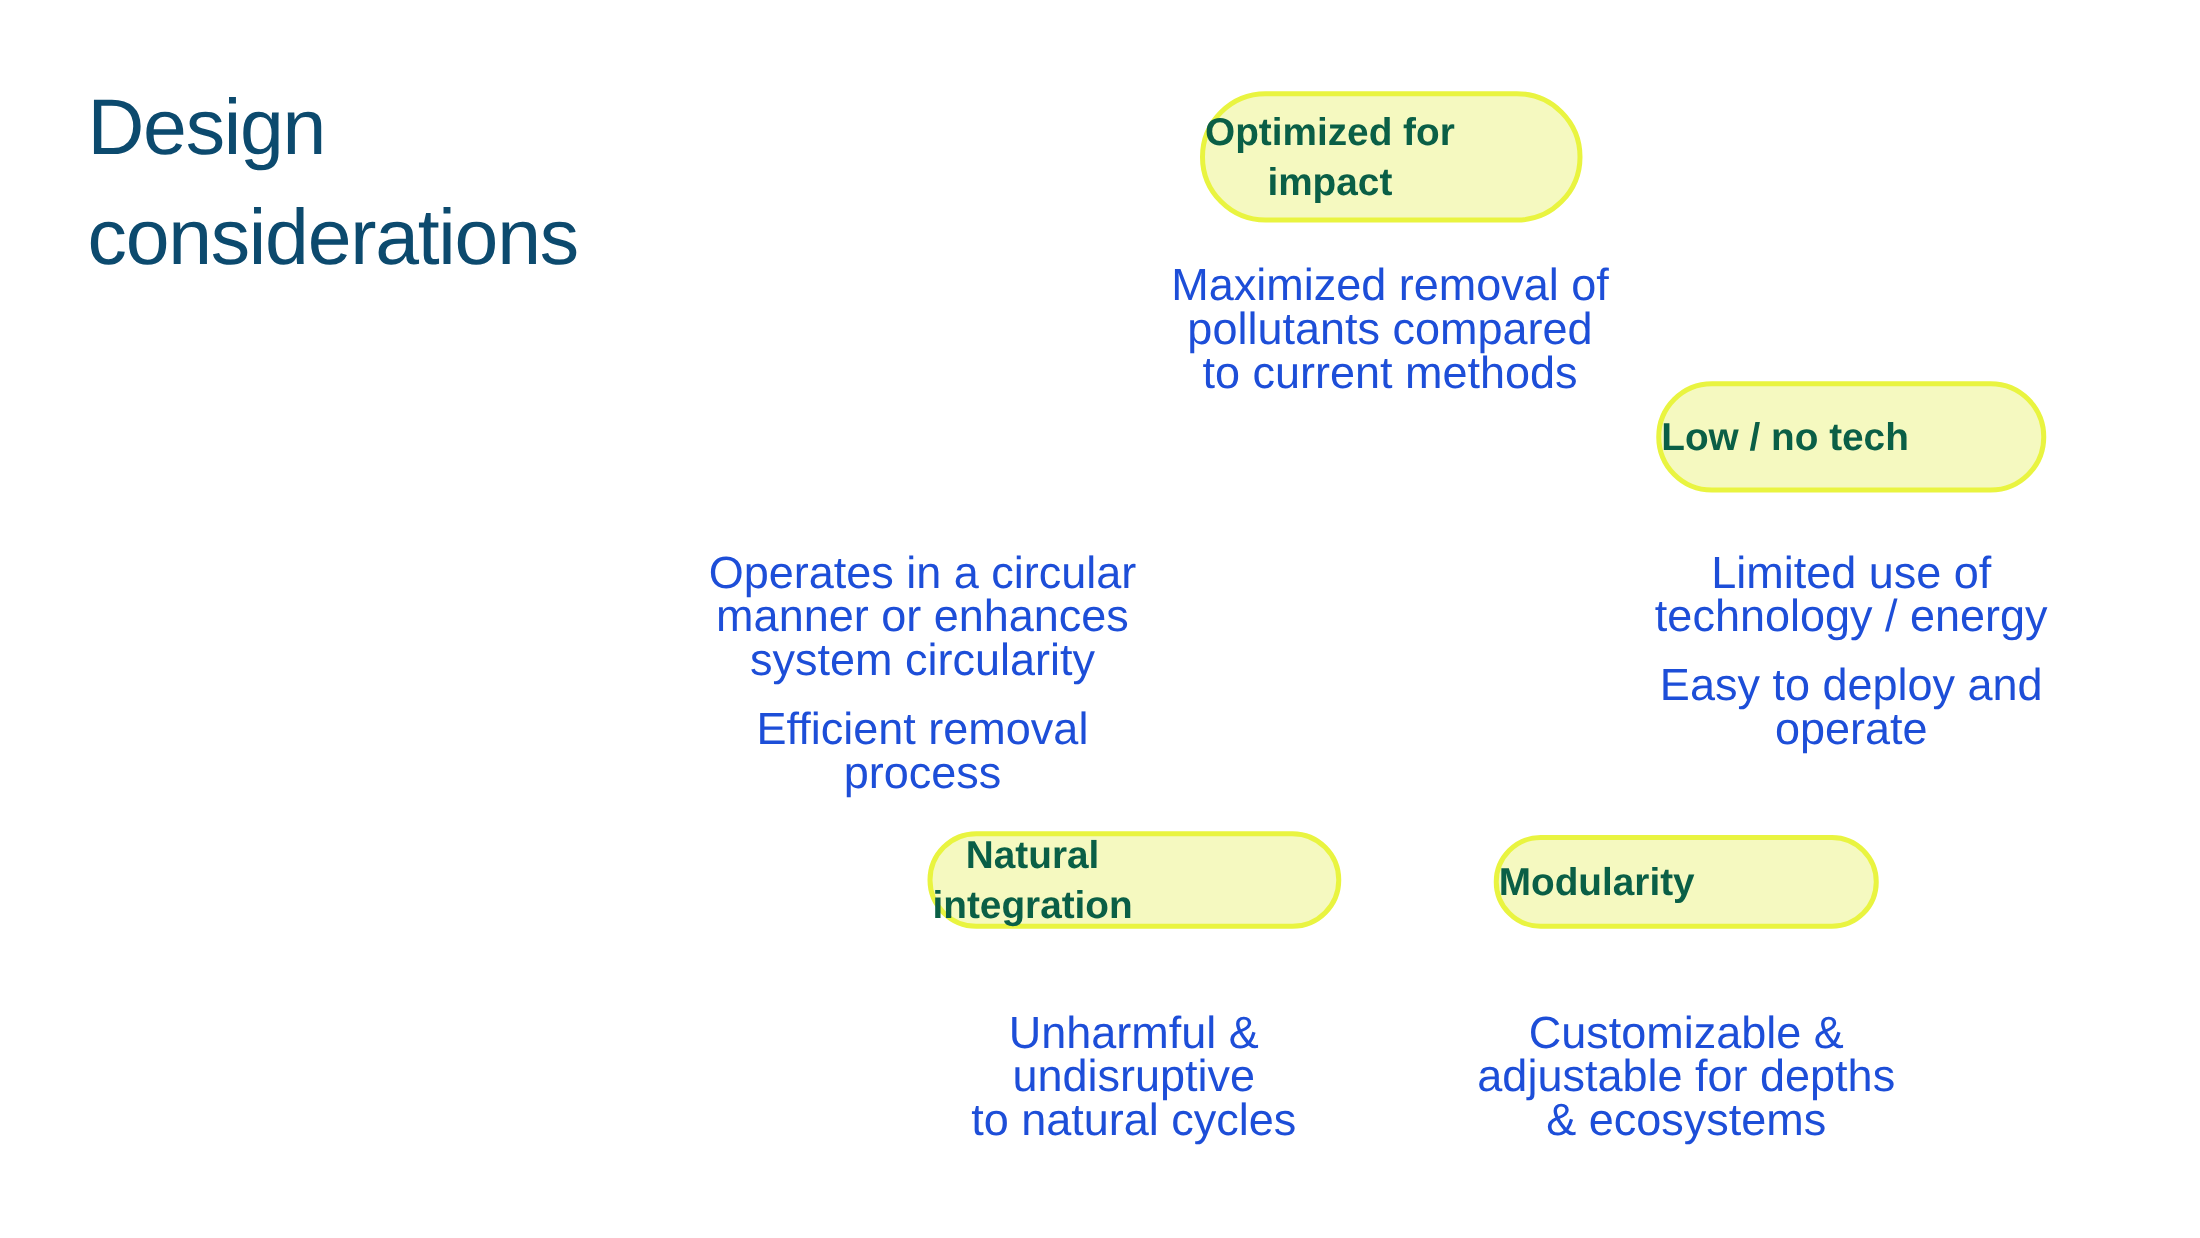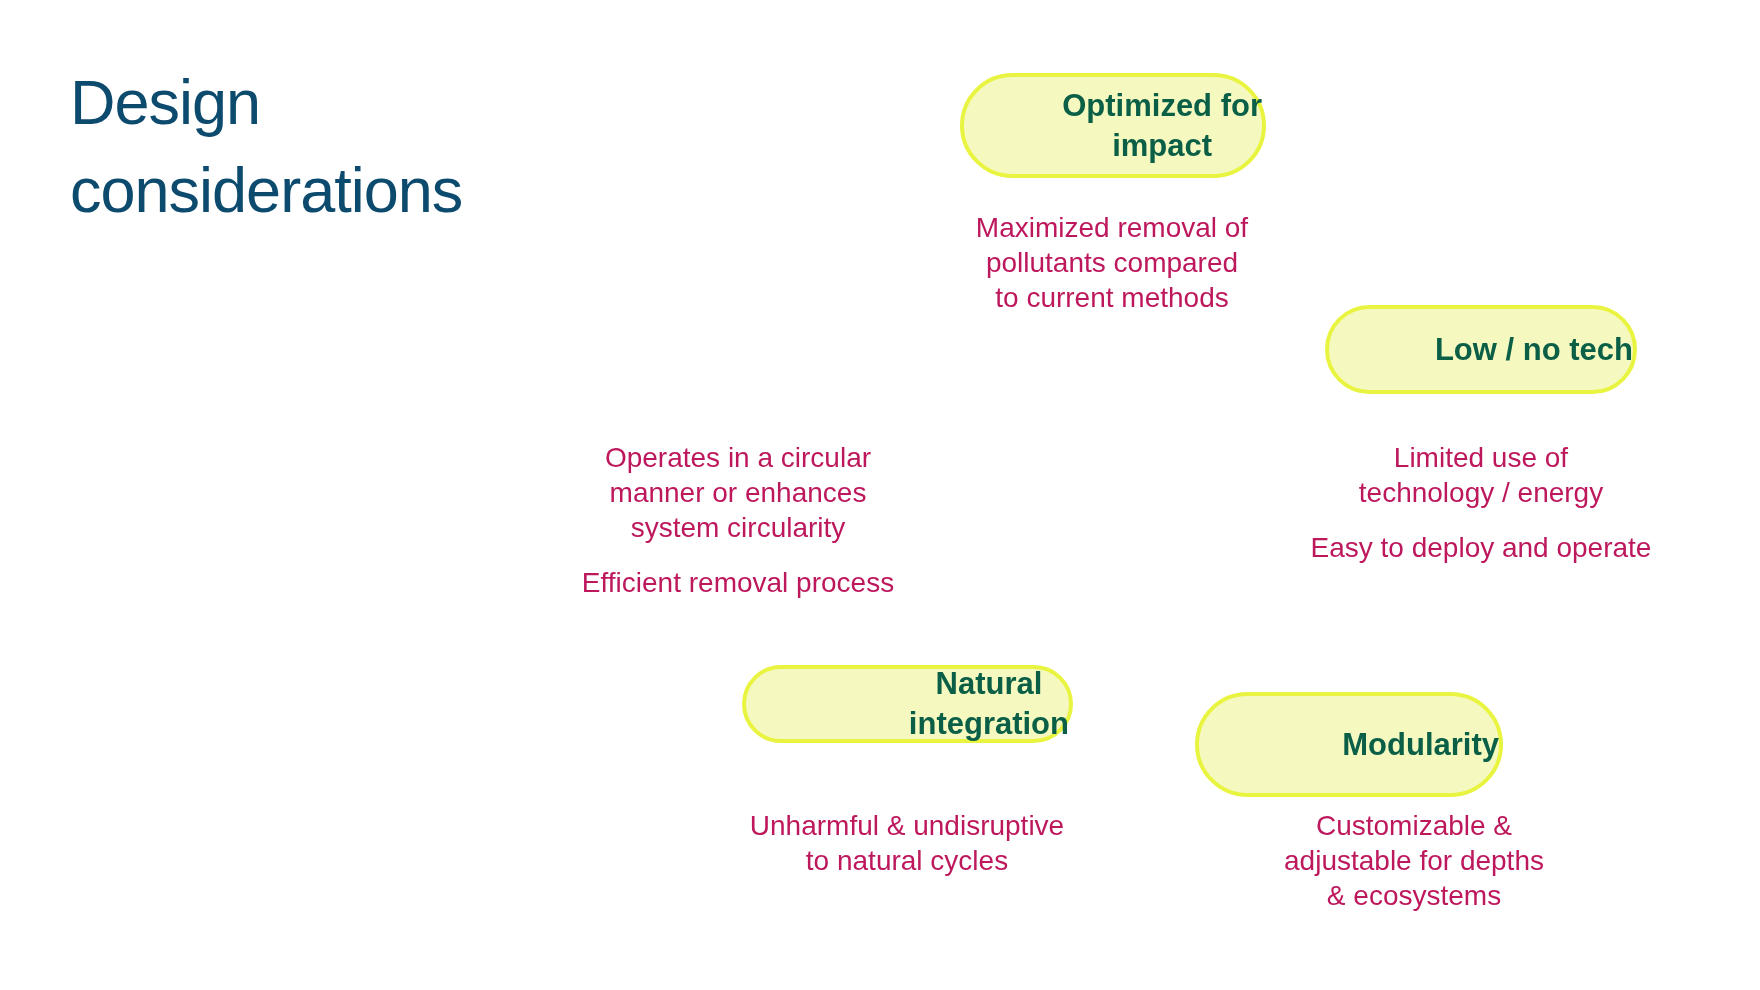--- a/index.html
+++ b/index.html
@@ -27,56 +27,56 @@
     color: #0c4a6e;
   }
   .pill {
     position: absolute;
     box-sizing: border-box;
     background: #f5f9c0;
     border: 4px solid #e9f440;
     border-radius: 60px;
     display: flex;
     align-items: center;
-    justify-content: flex-end;
+    justify-content: flex-start;
     text-align: center;
   }
   .pill-label {
     font-weight: 700;
     font-size: 31px;
     line-height: 40px;
     color: #0a5f46;
     white-space: pre-line;
     text-align: center;
   }
   .desc {
     position: absolute;
-    font-size: 28px;
+    font-size: 36px;
     line-height: 35px;
-    color: #be185d;
+    color: #1d4ed8;
     white-space: pre-line;
     text-align: center;
   }
   
   .pill-optimized { left: 960px; top: 73px;  width: 306px; height: 105px; }
   .desc-optimized { left: 932px; top: 210px; width: 360px; }
   
   .pill-circularity { left: 585px; top: 303px; width: 307px; height: 104px; }
   .desc-circularity-1 { left: 558px; top: 440px; width: 360px; }
   .desc-circularity-2 { left: 558px; top: 565px; width: 360px; }
   
   .pill-lownotech { left: 1325px; top: 305px; width: 312px; height: 89px; }
   .desc-lownotech-1 { left: 1291px; top: 440px; width: 380px; }
   .desc-lownotech-2 { left: 1281px; top: 530px; width: 400px; }
   
   .pill-natural { left: 742px; top: 665px; width: 331px; height: 78px; }
   .desc-natural { left: 712px; top: 808px; width: 390px; text-align: center; }
   
-  .pill-modularity { left: 1195px; top: 668px; width: 308px; height: 105px; margin-top: 24px; }
-  .desc-modularity { left: 1224px; top: 808px; width: 380px; }
+  .pill-modularity { left: 1195px; top: 668px; width: 308px; height: 75px; }
+  .desc-modularity { left: 1159px; top: 808px; width: 380px; }
 </style>
 </head>
 <body>
 
 <div class="slide">
 
   <div class="slide-title">Design considerations</div>
 
   <div class="pill pill-optimized">
     <div class="pill-label">Optimized for

